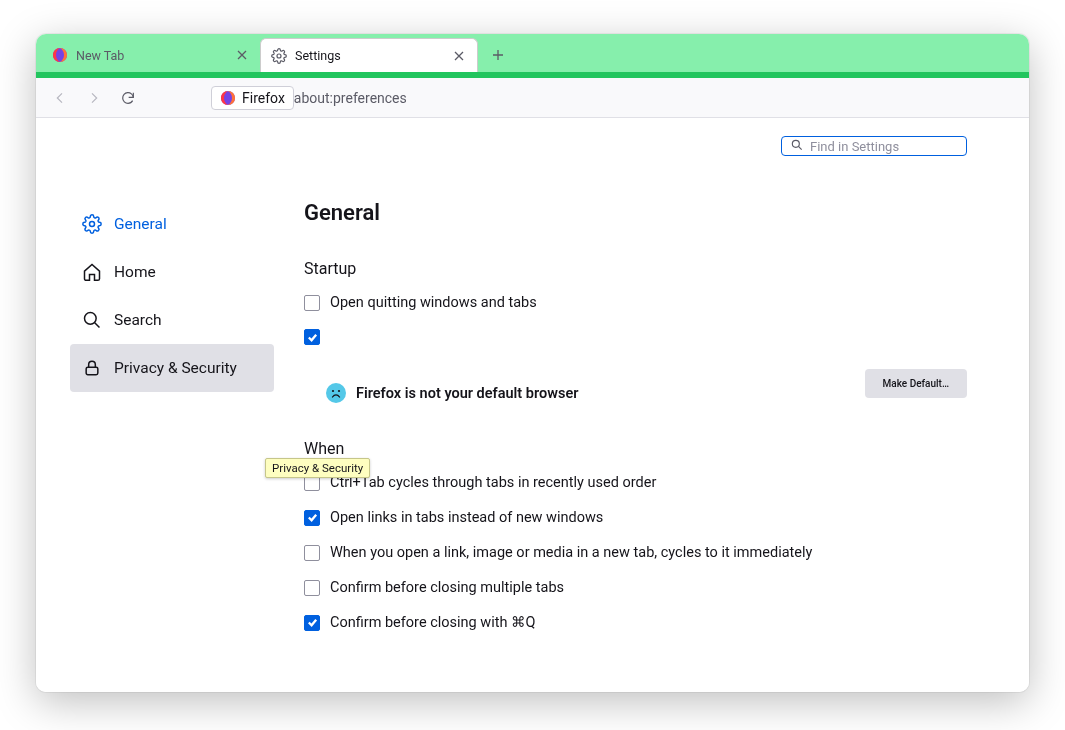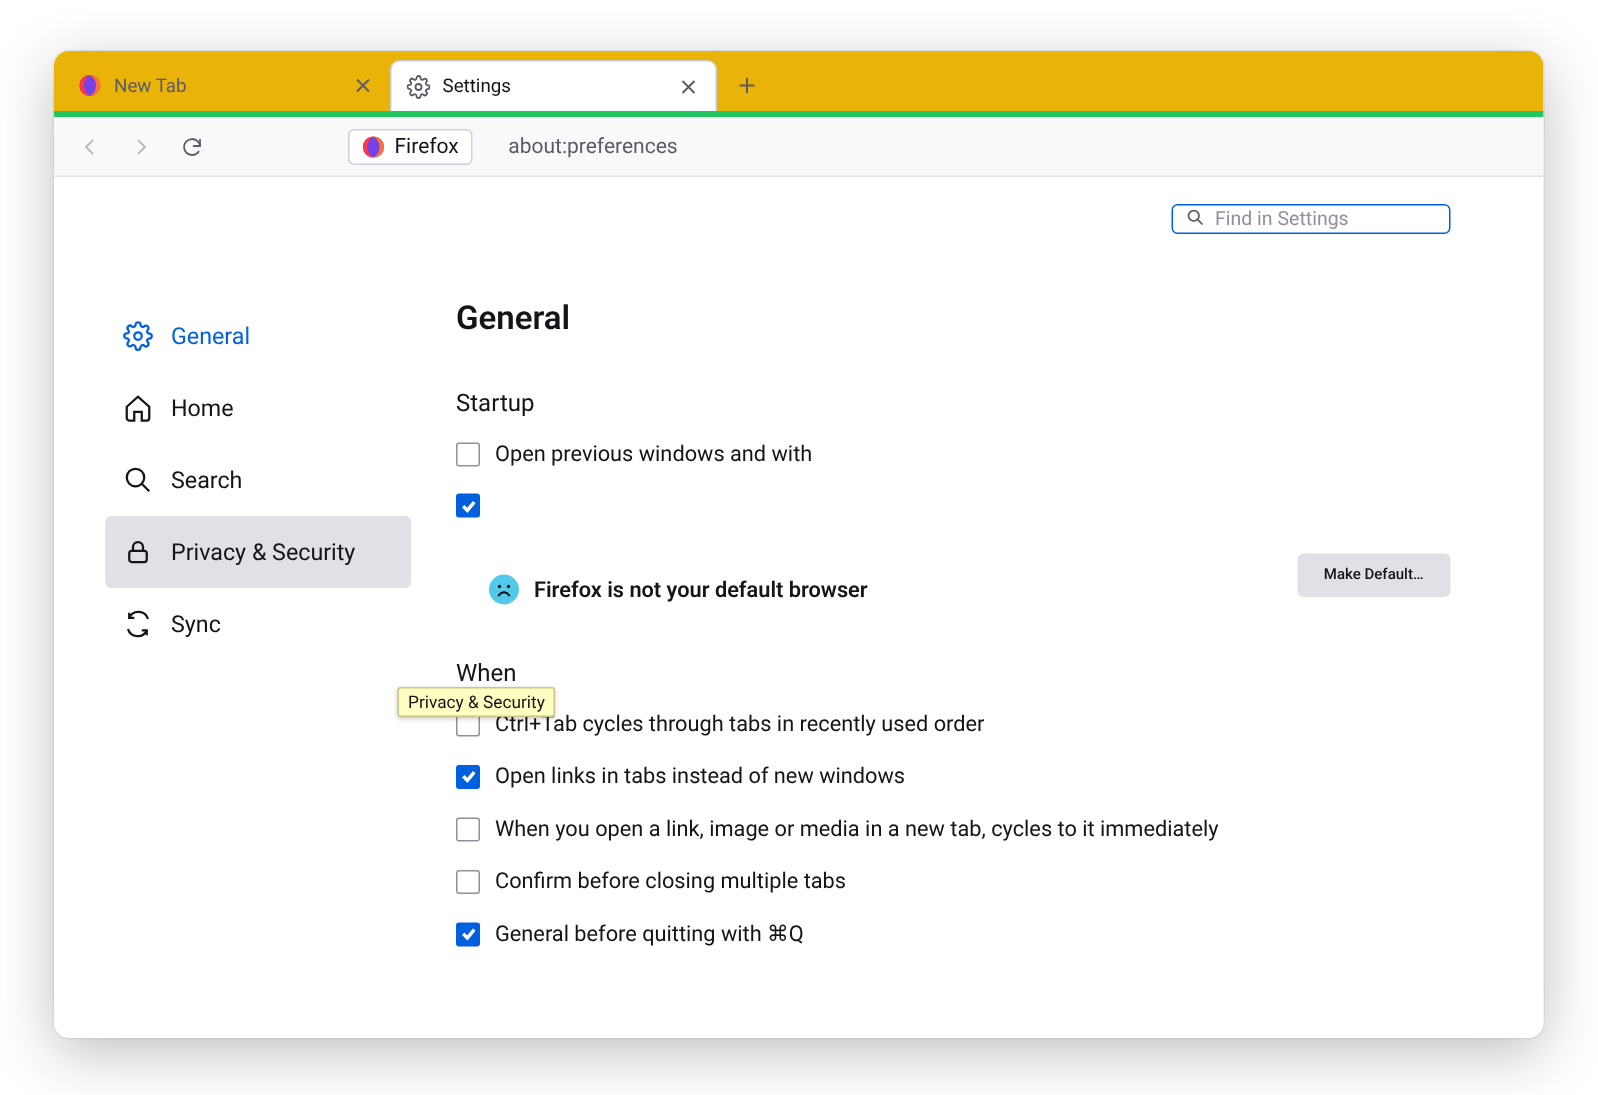--- a/index.html
+++ b/index.html
@@ -1,36 +1,36 @@
 <!DOCTYPE html>
 <html><head>
 <meta charset="utf-8">
 <style>
   * { box-sizing: border-box; margin: 0; padding: 0; font-family: -apple-system, BlinkMacSystemFont, "Segoe UI", Roboto, Helvetica, Arial, sans-serif; }
   body { background: #fff; width: 1065px; height: 730px; overflow: hidden; }
   .window { position:absolute; left:36px; top:34px; width:993px; height:658px; background:#fff; border-radius:10px; box-shadow:0 10px 40px rgba(0,0,0,0.25), 0 0 0 1px rgba(0,0,0,0.05); overflow:hidden; display:flex; flex-direction:column; }
 
   
-  .tabstrip { height:44px; background:#eab308; display:flex; align-items:flex-end; padding:0 6px; gap:0; border-bottom:4px solid #22c55e; }
+  .tabstrip { height:44px; background:#86efac; display:flex; align-items:flex-end; padding:0 6px; gap:0; border-bottom:6px solid #22c55e; }
   .tab { position:relative; height:34px; width:218px; display:flex; align-items:center; padding:0 10px; border-radius:6px 6px 0 0; font-size:12.5px; color:#5b5b66; gap:8px; cursor:default; }
   .tab.inactive { background:transparent; }
   .tab.active { background:#fff; border:1px solid #ccc; border-bottom:none; color:#15141a; }
   .tab .favicon { width:16px; height:16px; flex:0 0 16px; }
   .tab .title { flex:1; white-space:nowrap; overflow:hidden; text-overflow:ellipsis; }
   .tab .close { width:16px; height:16px; display:flex; align-items:center; justify-content:center; border-radius:3px; }
   .tab .close svg { width:10px; height:10px; stroke:#5b5b66; }
   .newtab-btn { width:28px; height:28px; display:flex; align-items:center; justify-content:center; margin-left:6px; margin-bottom:3px; border-radius:4px; }
   .newtab-btn svg { width:12px; height:12px; stroke:#5b5b66; }
 
   
   .toolbar { height:40px; background:#f9f9fb; border-bottom:1px solid #e0e0e6; display:flex; align-items:center; padding:0 10px; gap:6px; }
   .nav-btn { width:28px; height:28px; display:flex; align-items:center; justify-content:center; border-radius:4px; }
   .nav-btn svg { width:16px; height:16px; stroke:#5b5b66; fill:none; }
   .nav-btn.disabled svg { stroke:#b7b7c0; }
-  .urlbar { flex:1; height:30px; margin-left:84px; display:flex; align-items:center; gap:24px; font-size:14px; }
+  .urlbar { flex:1; height:30px; margin-left:63px; display:flex; align-items:center; gap:0; font-size:14px; }
   .urlbar .identity { background:#fff; border:1px solid #cfcfd8; border-radius:4px; padding:3px 8px; display:flex; align-items:center; gap:6px; }
   .urlbar .ff-logo { width:16px; height:16px; }
   .urlbar .brand { color:#15141a; font-size:14px; }
   .urlbar .url { color:#5b5b66; font-size:14px; }
 
   
   .content { flex:1; display:flex; overflow:hidden; position:relative; background:#fff; }
   .search-wrap { position:absolute; top:18px; right:62px; width:186px; height:20px; }
   .search-wrap .box { width:100%; height:100%; border:1px solid #0060df; border-radius:4px; display:flex; align-items:center; padding:0 8px; gap:6px; }
   .search-wrap svg { width:14px; height:14px; stroke:#5b5b66; fill:none; }
@@ -176,42 +176,31 @@
       </div>
       <div class="side-item hover">
         <span class="ico">
           <svg viewBox="0 0 24 24">
               <rect x="5" y="11" width="14" height="9" rx="2"></rect>
               <path d="M8 11V8a4 4 0 0 1 8 0v3"></path>
             </svg>
         </span>
         <span>Privacy &amp; Security</span>
       </div>
-      <div class="side-item">
-        <span class="ico">
-          <svg viewBox="0 0 24 24">
-              <path d="M20 8A8 8 0 0 0 5 7"></path>
-              <path d="M5 3v4h4"></path>
-              <path d="M4 16a8 8 0 0 0 15 1"></path>
-              <path d="M19 21v-4h-4"></path>
-            </svg>
-        </span>
-        <span>Sync</span>
-      </div>
       <div class="tooltip">Privacy &amp; Security</div>
     </div>
 
     <div class="main">
       <h1>General</h1>
 
       <div class="section-title">Startup</div>
 
       <div class="check-row">
         <span class="checkbox"></span>
-        <span>Open previous windows and with</span>
+        <span>Open quitting windows and tabs</span>
       </div>
 
       <div class="check-row">
         <span class="checkbox checked">
           <svg viewBox="0 0 12 12">
               <path d="M2 6l3 3 5-6"></path>
             </svg>
         </span>
       </div>
 
@@ -254,20 +243,20 @@
         <span class="checkbox"></span>
         <span>Confirm before closing multiple tabs</span>
       </div>
 
       <div class="check-row">
         <span class="checkbox checked">
           <svg viewBox="0 0 12 12">
               <path d="M2 6l3 3 5-6"></path>
             </svg>
         </span>
-        <span>General before quitting with ⌘Q</span>
+        <span>Confirm before closing with ⌘Q</span>
       </div>
 
     </div>
 
   </div>
 
 </div>
 
 </body></html>

